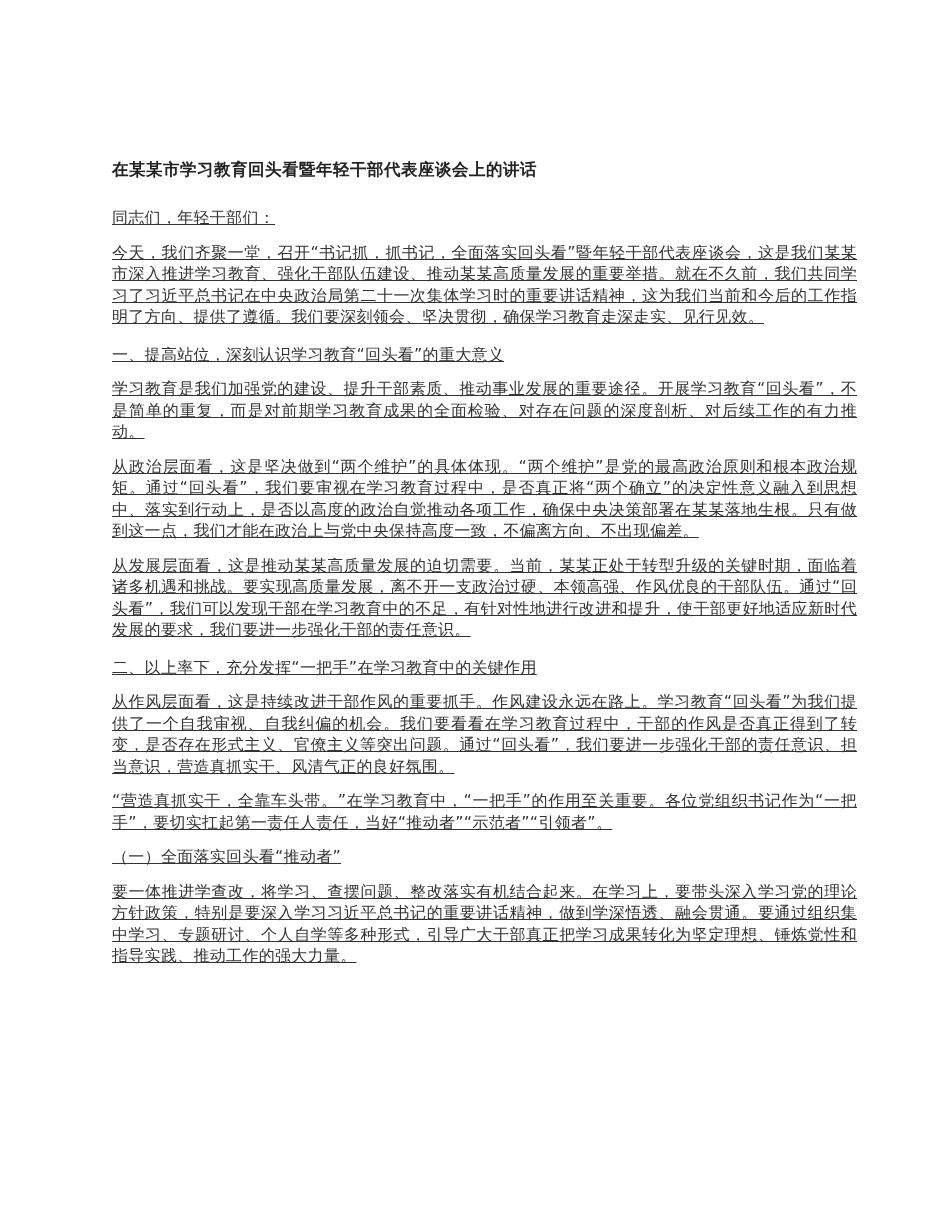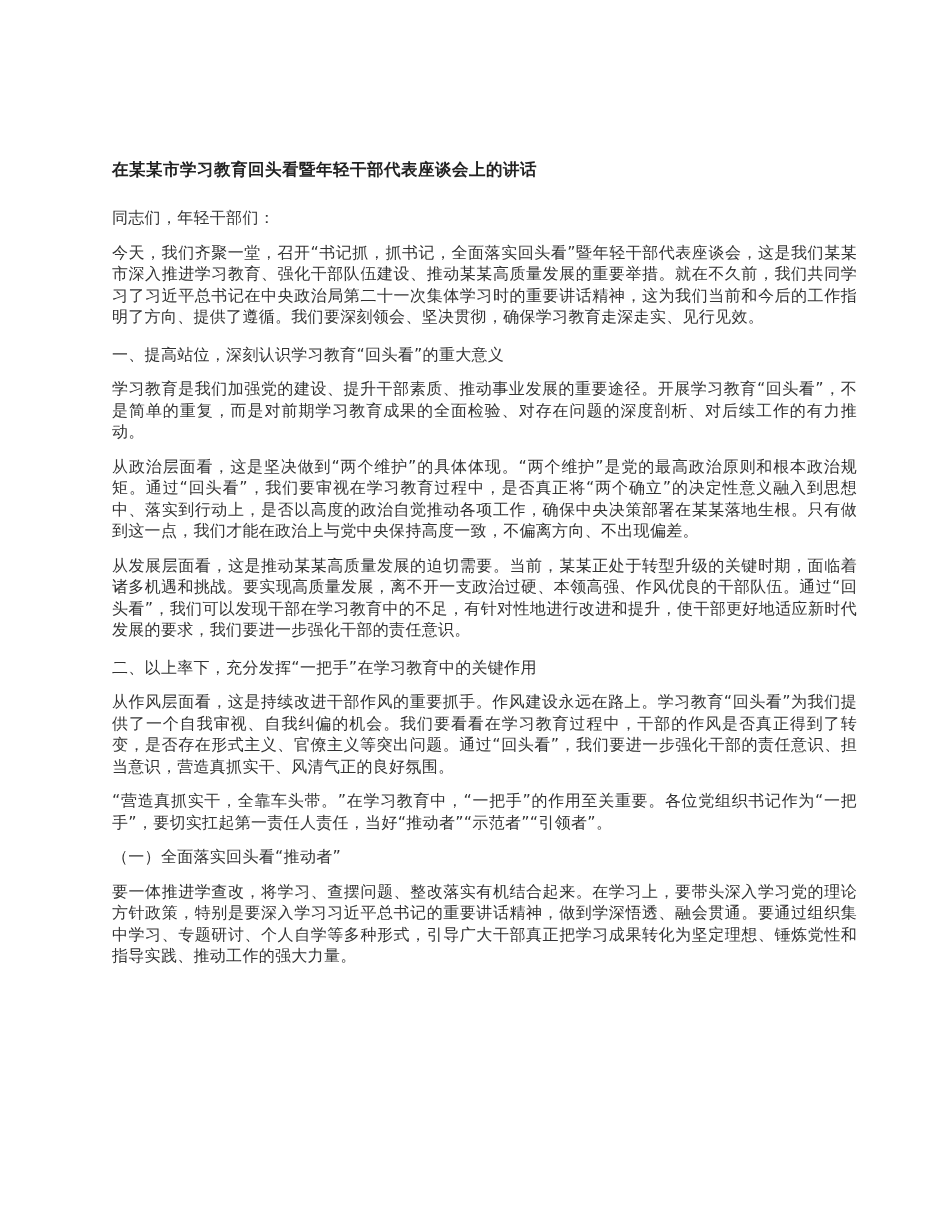--- a/index.html
+++ b/index.html
@@ -32,20 +32,21 @@
     line-height: 1.35;
     letter-spacing: 0.5px;
   }
   .para {
     font-size: 16px;
     line-height: 21.5px;
     margin: 0 0 13px 0;
     text-align: justify;
     letter-spacing: 0.3px;
     word-break: break-all;
+    text-decoration: underline;
   }
   .para.greeting, .para.short, .para.heading, .para.subheading {
     text-align: left;
   }
   .para.heading {
     margin-top: 16px;
   }
 </style>
 </head>
 <body>

